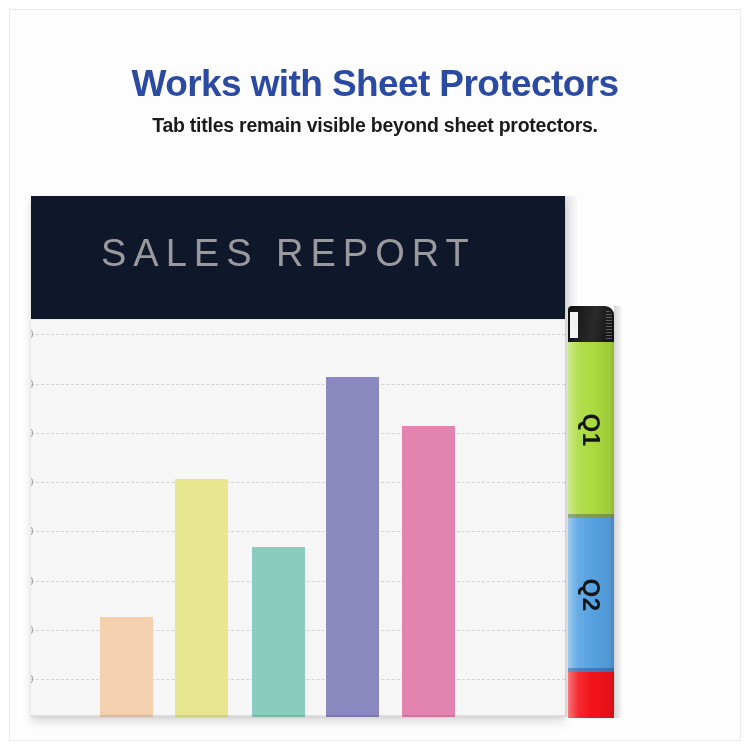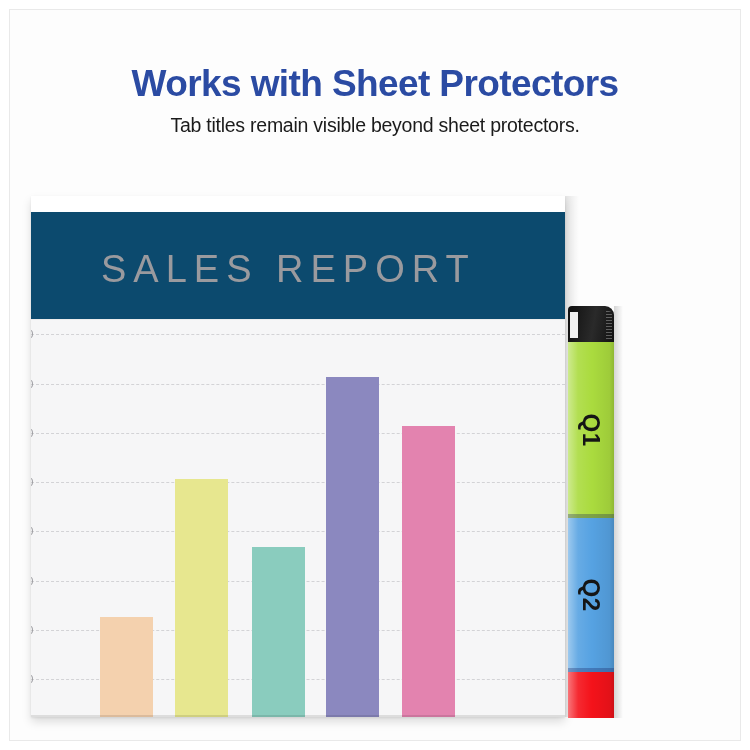--- a/index.html
+++ b/index.html
@@ -48,44 +48,44 @@
     font-weight: bold;
     color: #2b4ba3;
     letter-spacing: -0.6px;
     line-height: 1.1;
     white-space: nowrap;
   }
 
   #subheadline {
     margin-top: 9px;
     font-size: 19.5px;
-    font-weight: 400;
+    font-weight: 700;
     color: #1b1b1b;
     letter-spacing: -0.25px;
     white-space: nowrap;
   }
 
   
   #report-card {
     position: absolute;
     left: 31px;
     top: 196px;
     width: 534px;
     height: 521px;
     background: #ffffff;
     box-shadow: 0 5px 9px rgba(0,0,0,0.13), 0 1px 2px rgba(0,0,0,0.08);
     overflow: hidden;
   }
 
   #card-header {
     position: absolute;
-    left: 0; top: 16px;
+    left: 0; top: 0;
     width: 100%;
     height: 123px;
-    background: #0c4a6e;
+    background: #0f172a;
     text-align: right;
   }
 
   #report-title {
     position: absolute;
     left: 70px;
     top: 36px;
     font-size: 38px;
     font-weight: 400;
     color: #9a9a9e;

